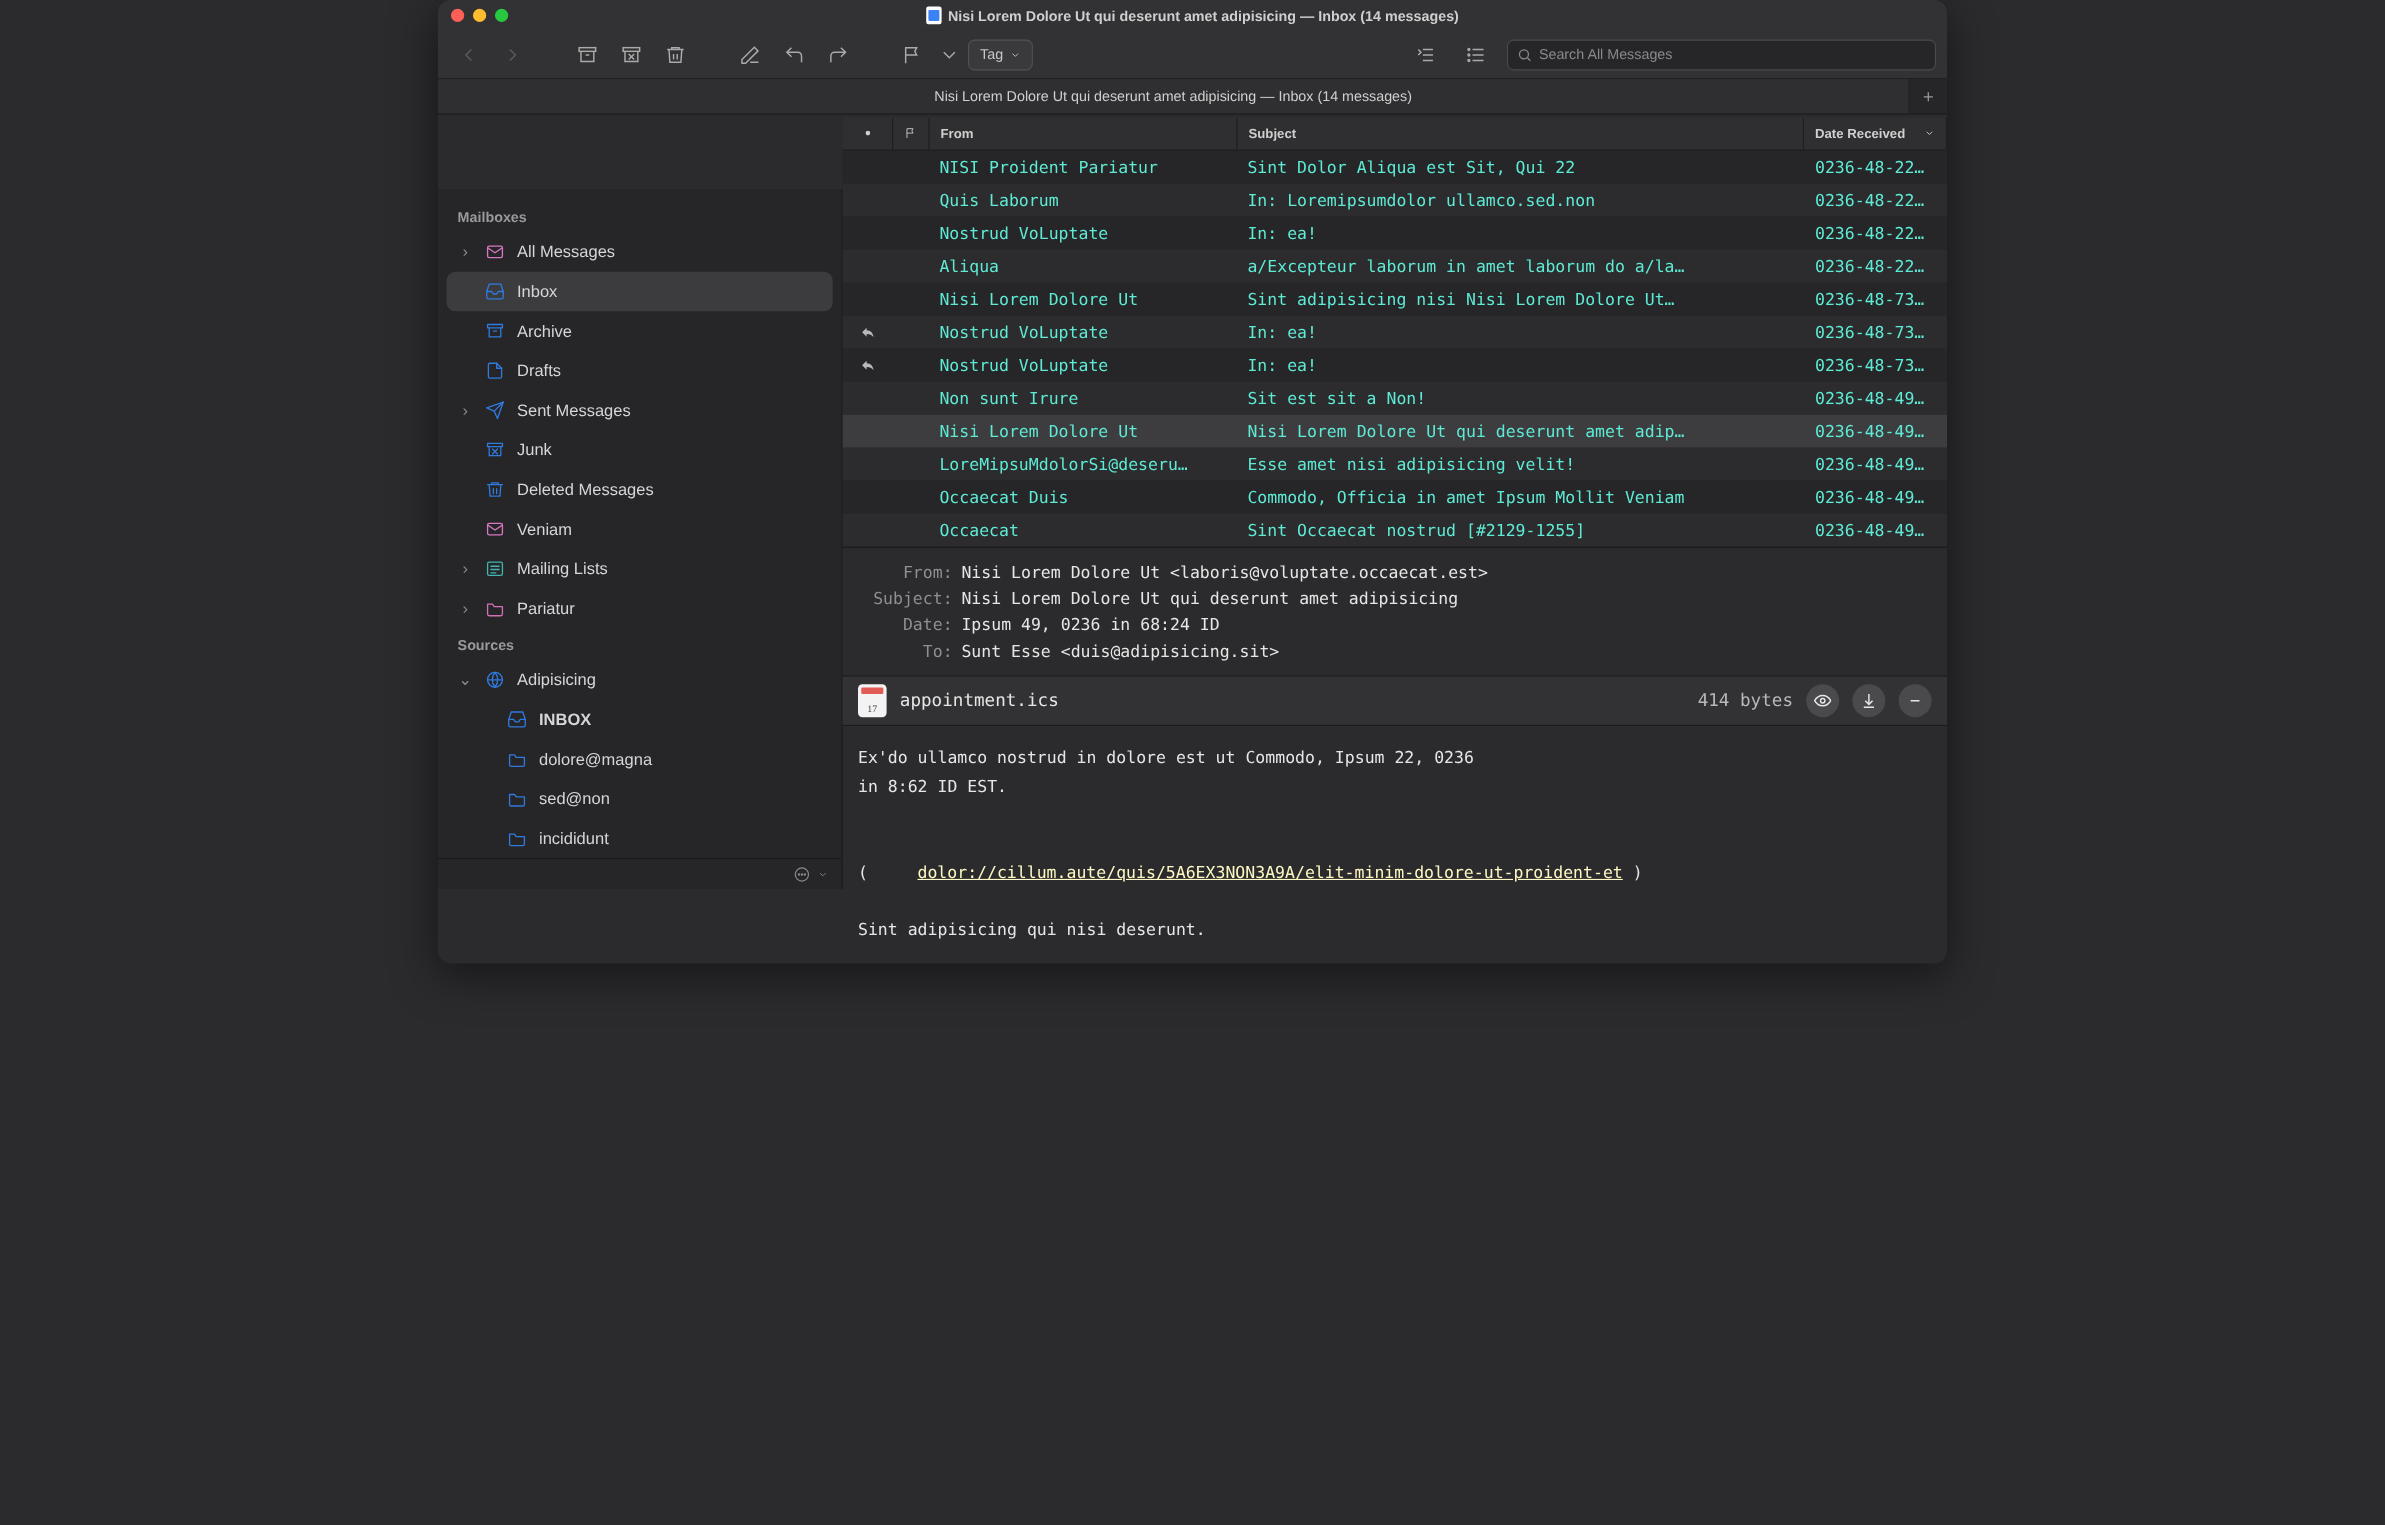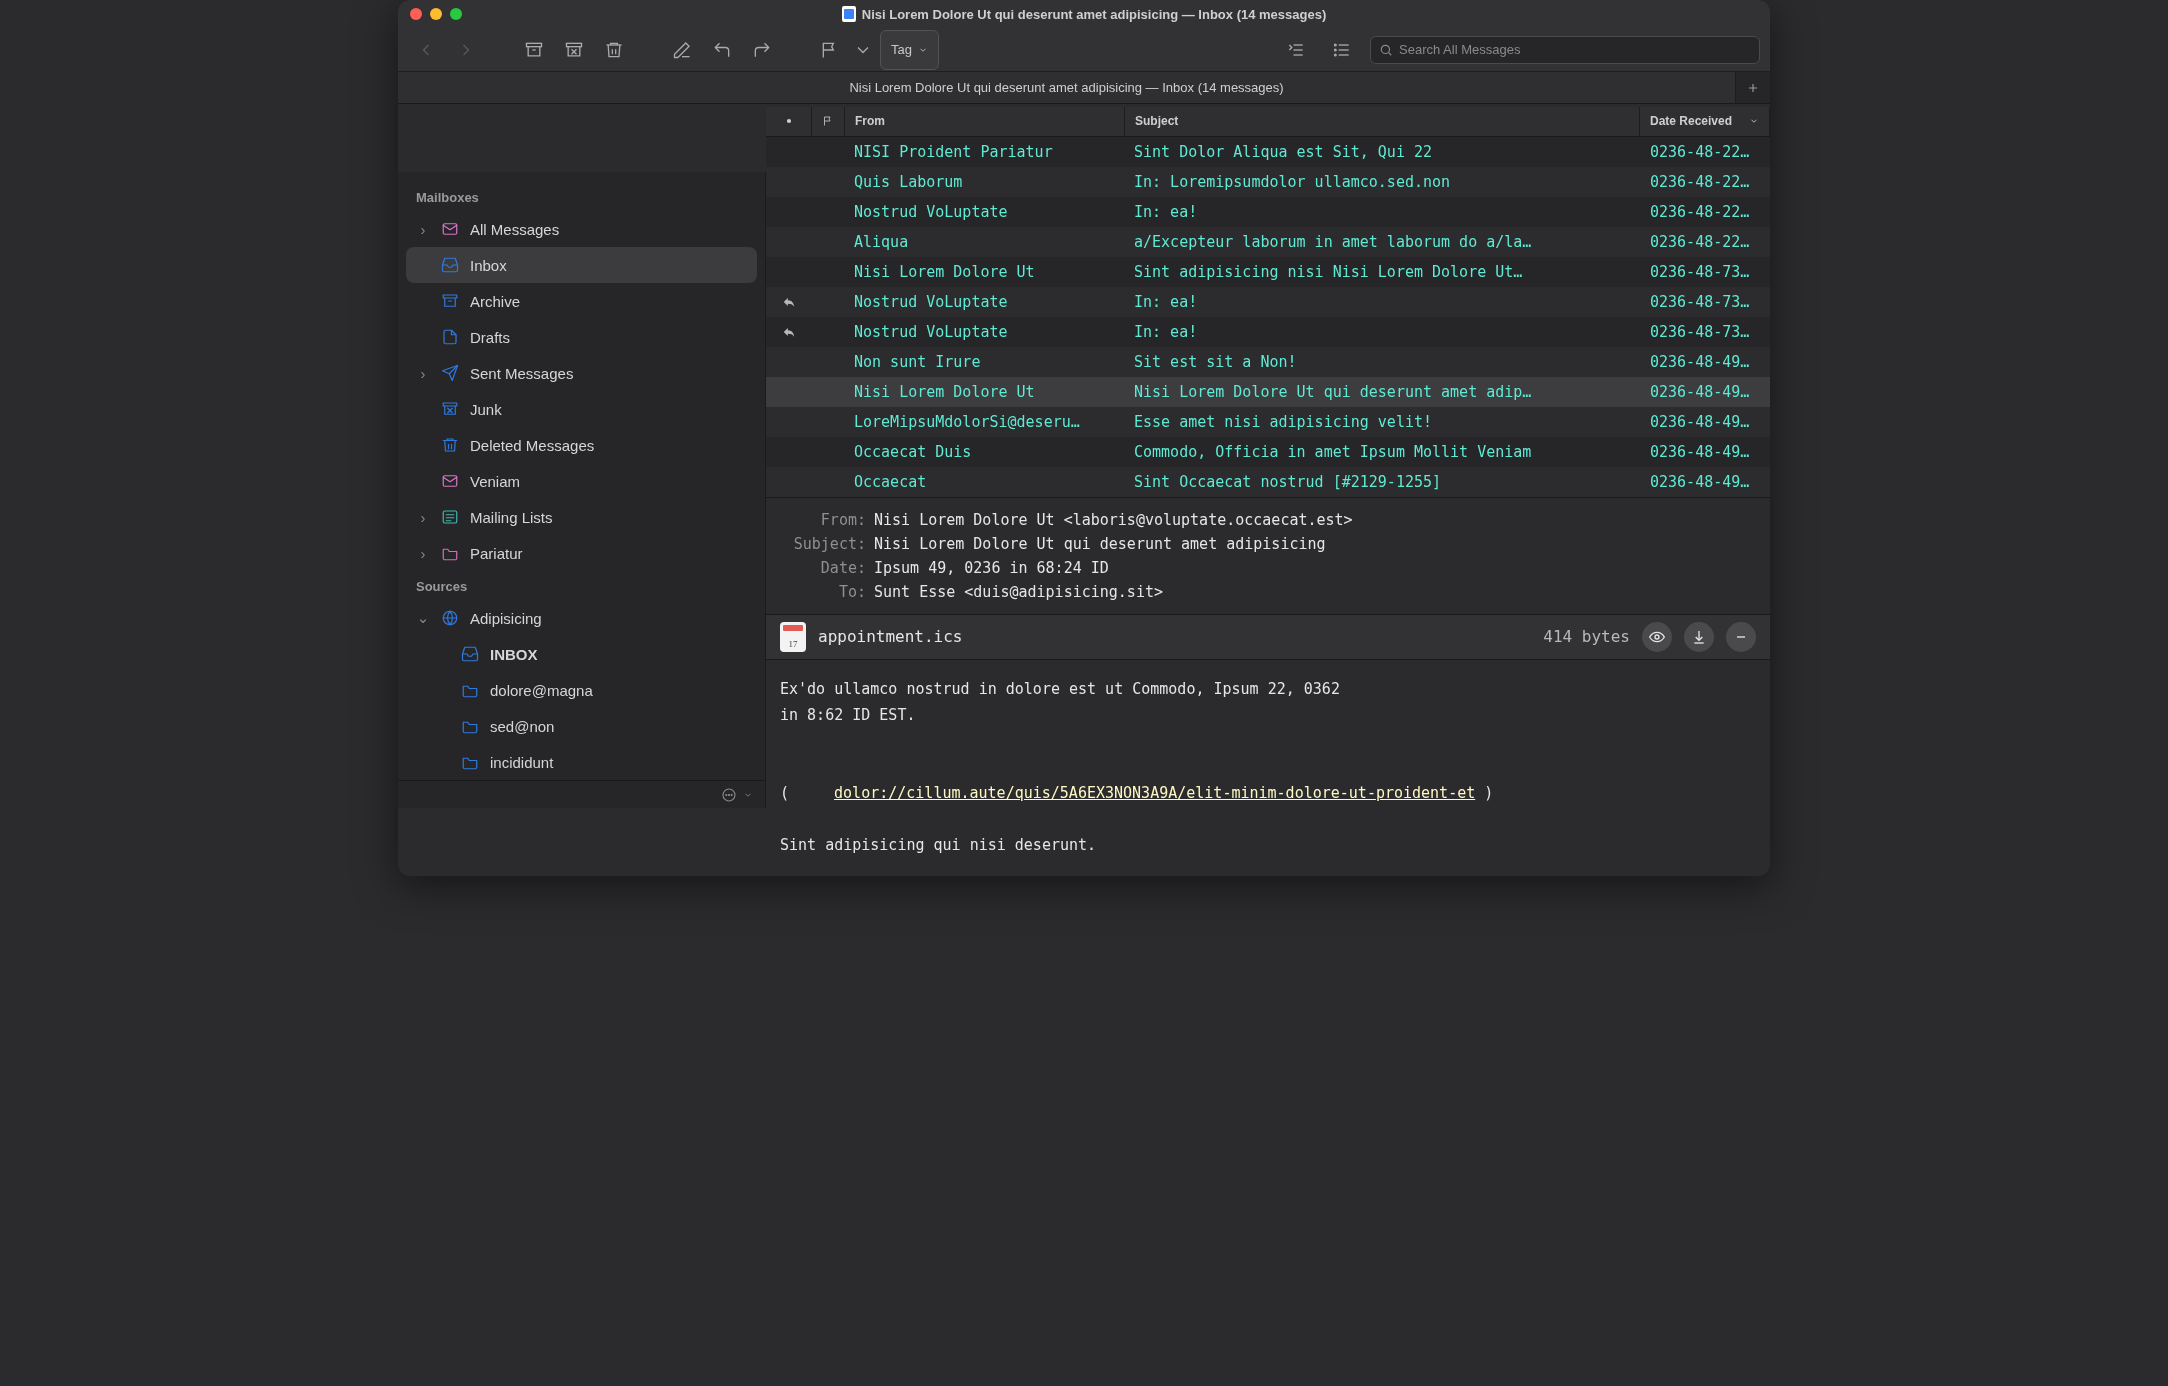--- a/index.html
+++ b/index.html
@@ -68,21 +68,21 @@
   .tb-spacer { flex: 0 0 20px; }
   .tb-btn {
     width: 36px; height: 30px;
     display: flex; align-items: center; justify-content: center;
     border-radius: 6px;
     color: #aaa;
   }
   .tb-btn svg { width: 20px; height: 20px; stroke: currentColor; fill: none; stroke-width: 1.6; }
   .tb-btn.disabled { color: #5a5a5c; }
   .tag-btn {
-    height: 40px;
+    height: 28px;
     padding: 0 10px;
     display: flex; align-items: center; gap: 6px;
     border: 1px solid #525254;
     border-radius: 6px;
     color: #c7c7c9;
     font-size: 13px;
     background: #3a3a3c;
   }
   .tag-btn svg { width: 10px; height: 10px; stroke: currentColor; fill: none; stroke-width: 2; }
   .toolbar-right { margin-left: auto; display: flex; align-items: center; gap: 10px; }
@@ -718,21 +718,21 @@
               <line x1="5" y1="21" x2="19" y2="21"></line>
             </svg>
           </div>
         <div class="round">
             <svg viewBox="0 0 24 24">
               <line x1="6" y1="12" x2="18" y2="12"></line>
             </svg>
           </div>
       </div>
 
-      <div class="body"><span>Ex'do ullamco nostrud in dolore est ut Commodo, Ipsum 22, 0362</span>
+      <div class="body"><span>Ex'do ullamco nostrud in dolore est ut Commodo, Ipsum 22, 0236</span>
 <span>in 8:62 ID EST.</span>
 
 
 <span>( </span><a href="#">dolor://cillum.aute/quis/5A6EX3NON3A9A/elit-minim-dolore-ut-proident-et</a><span> )</span>
 
 <span>Sint adipisicing qui nisi deserunt.</span></div>
 
     </div>
   </div>
 </div>

